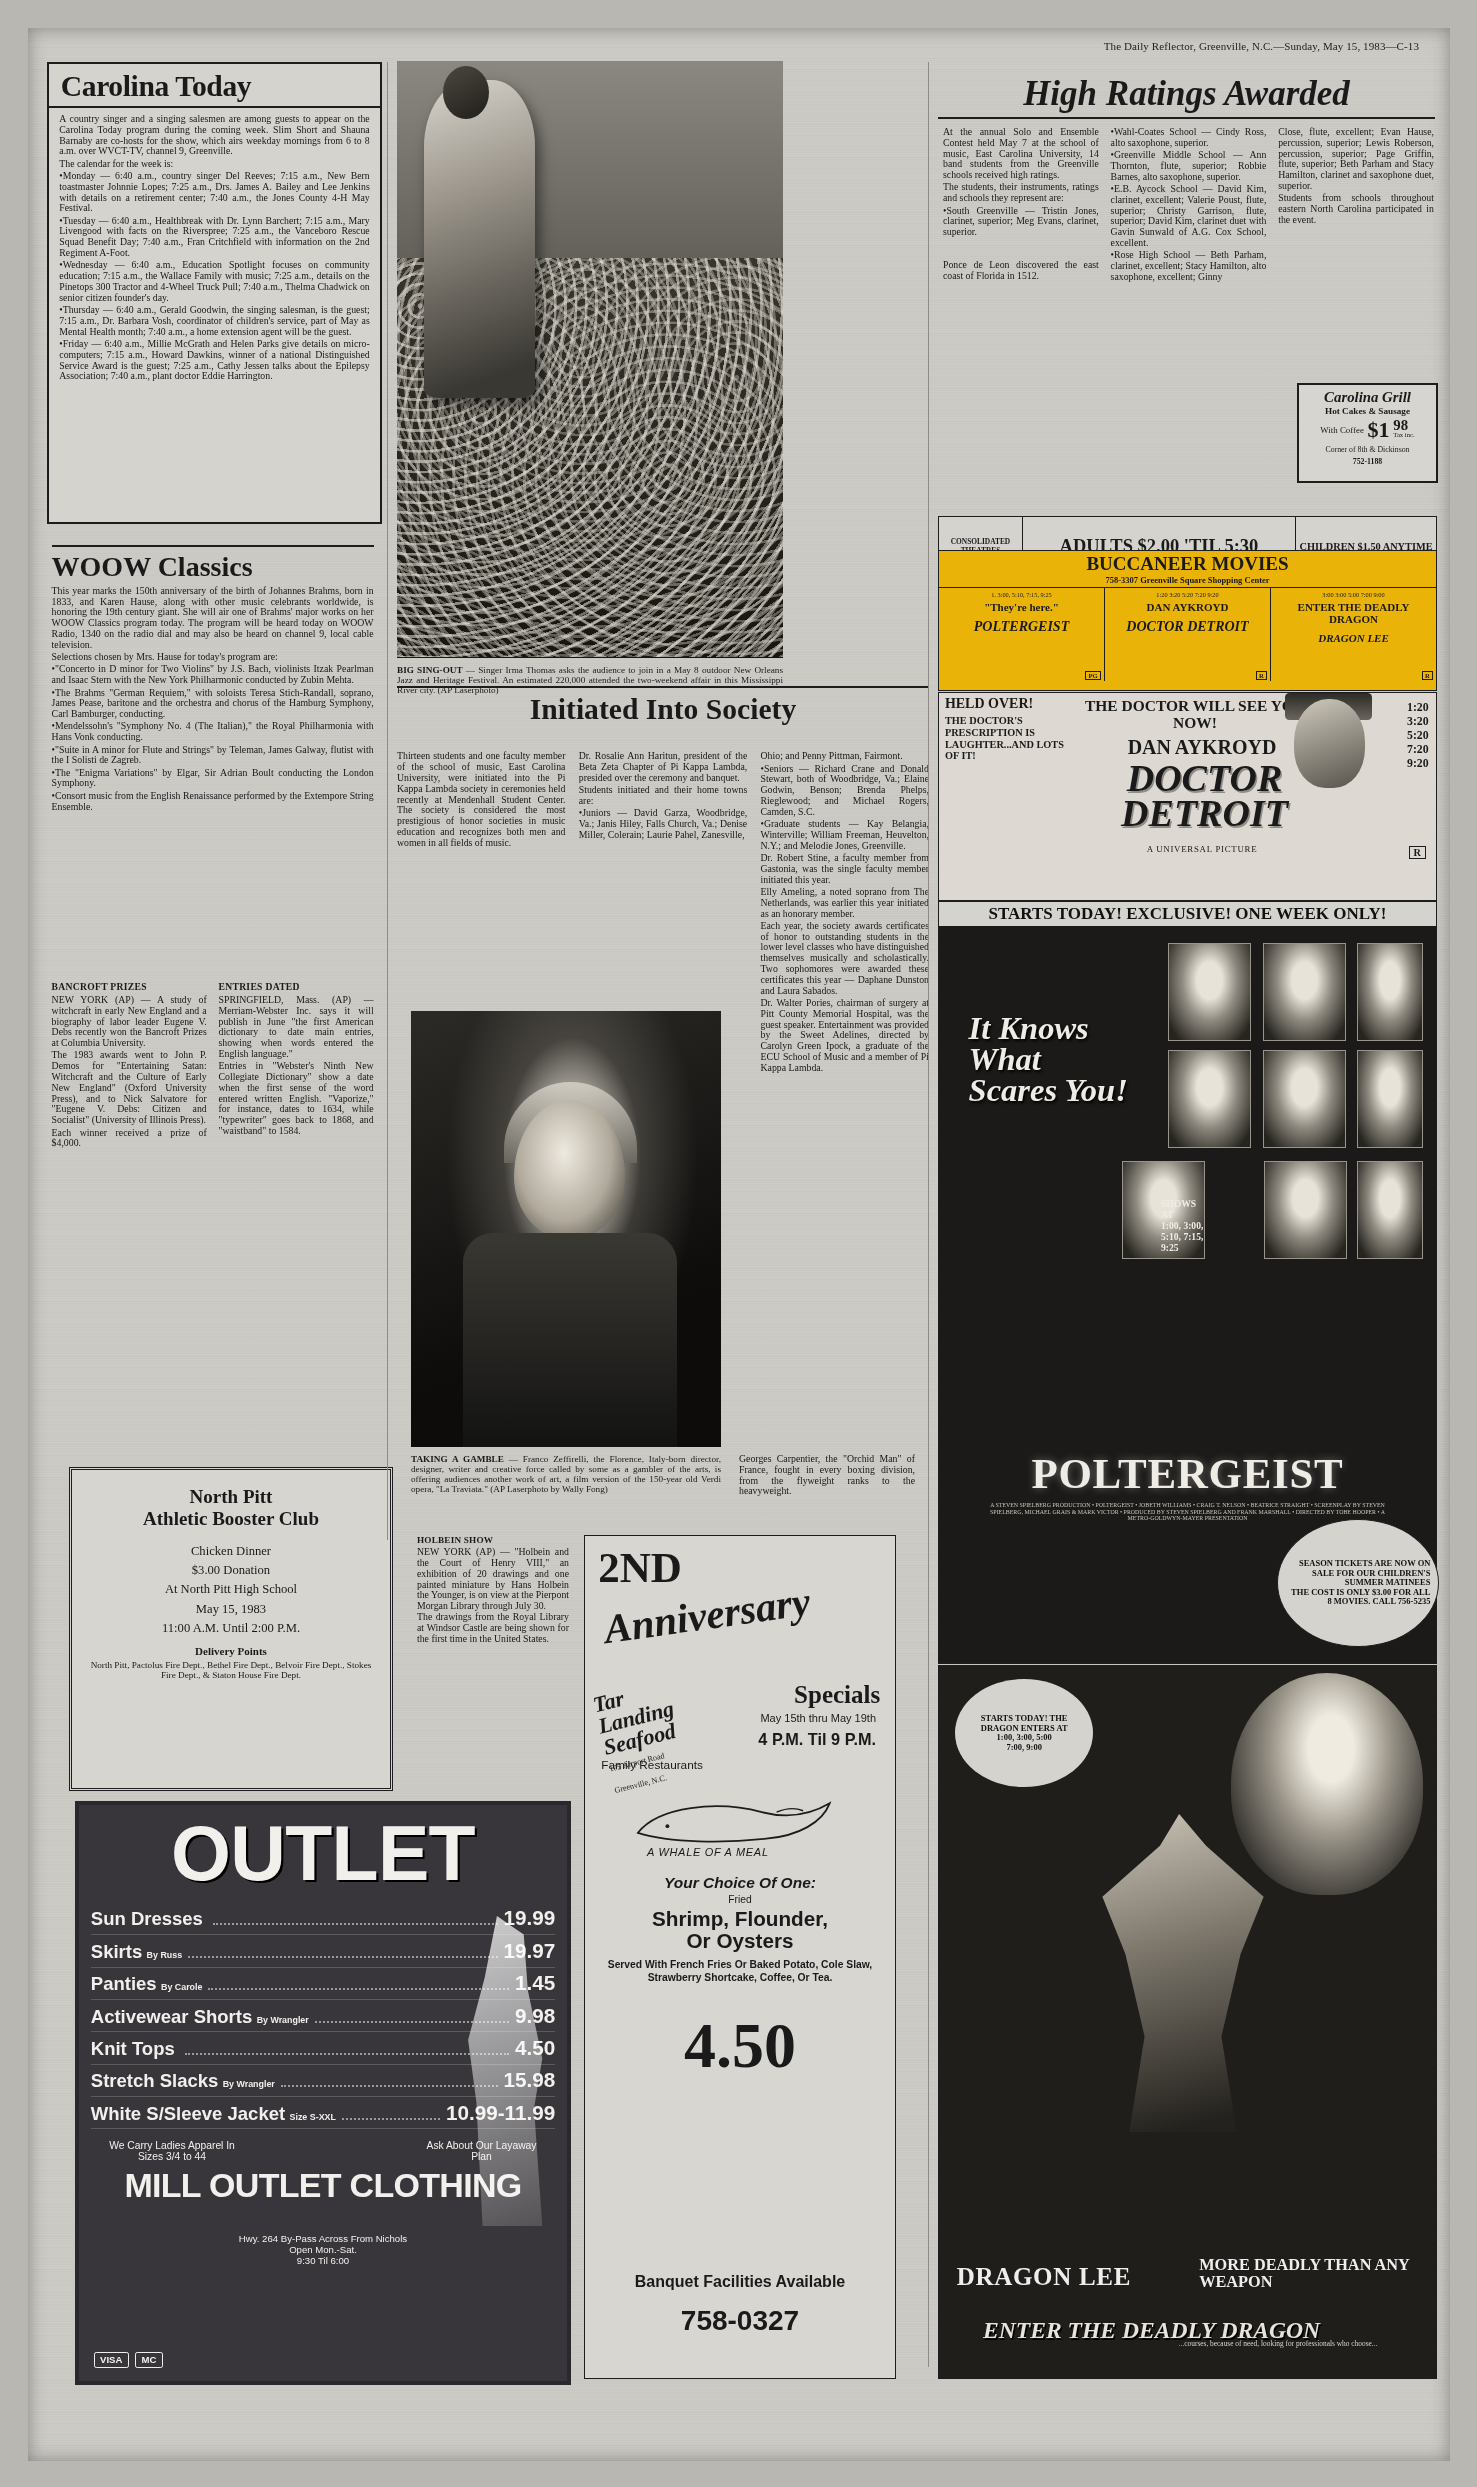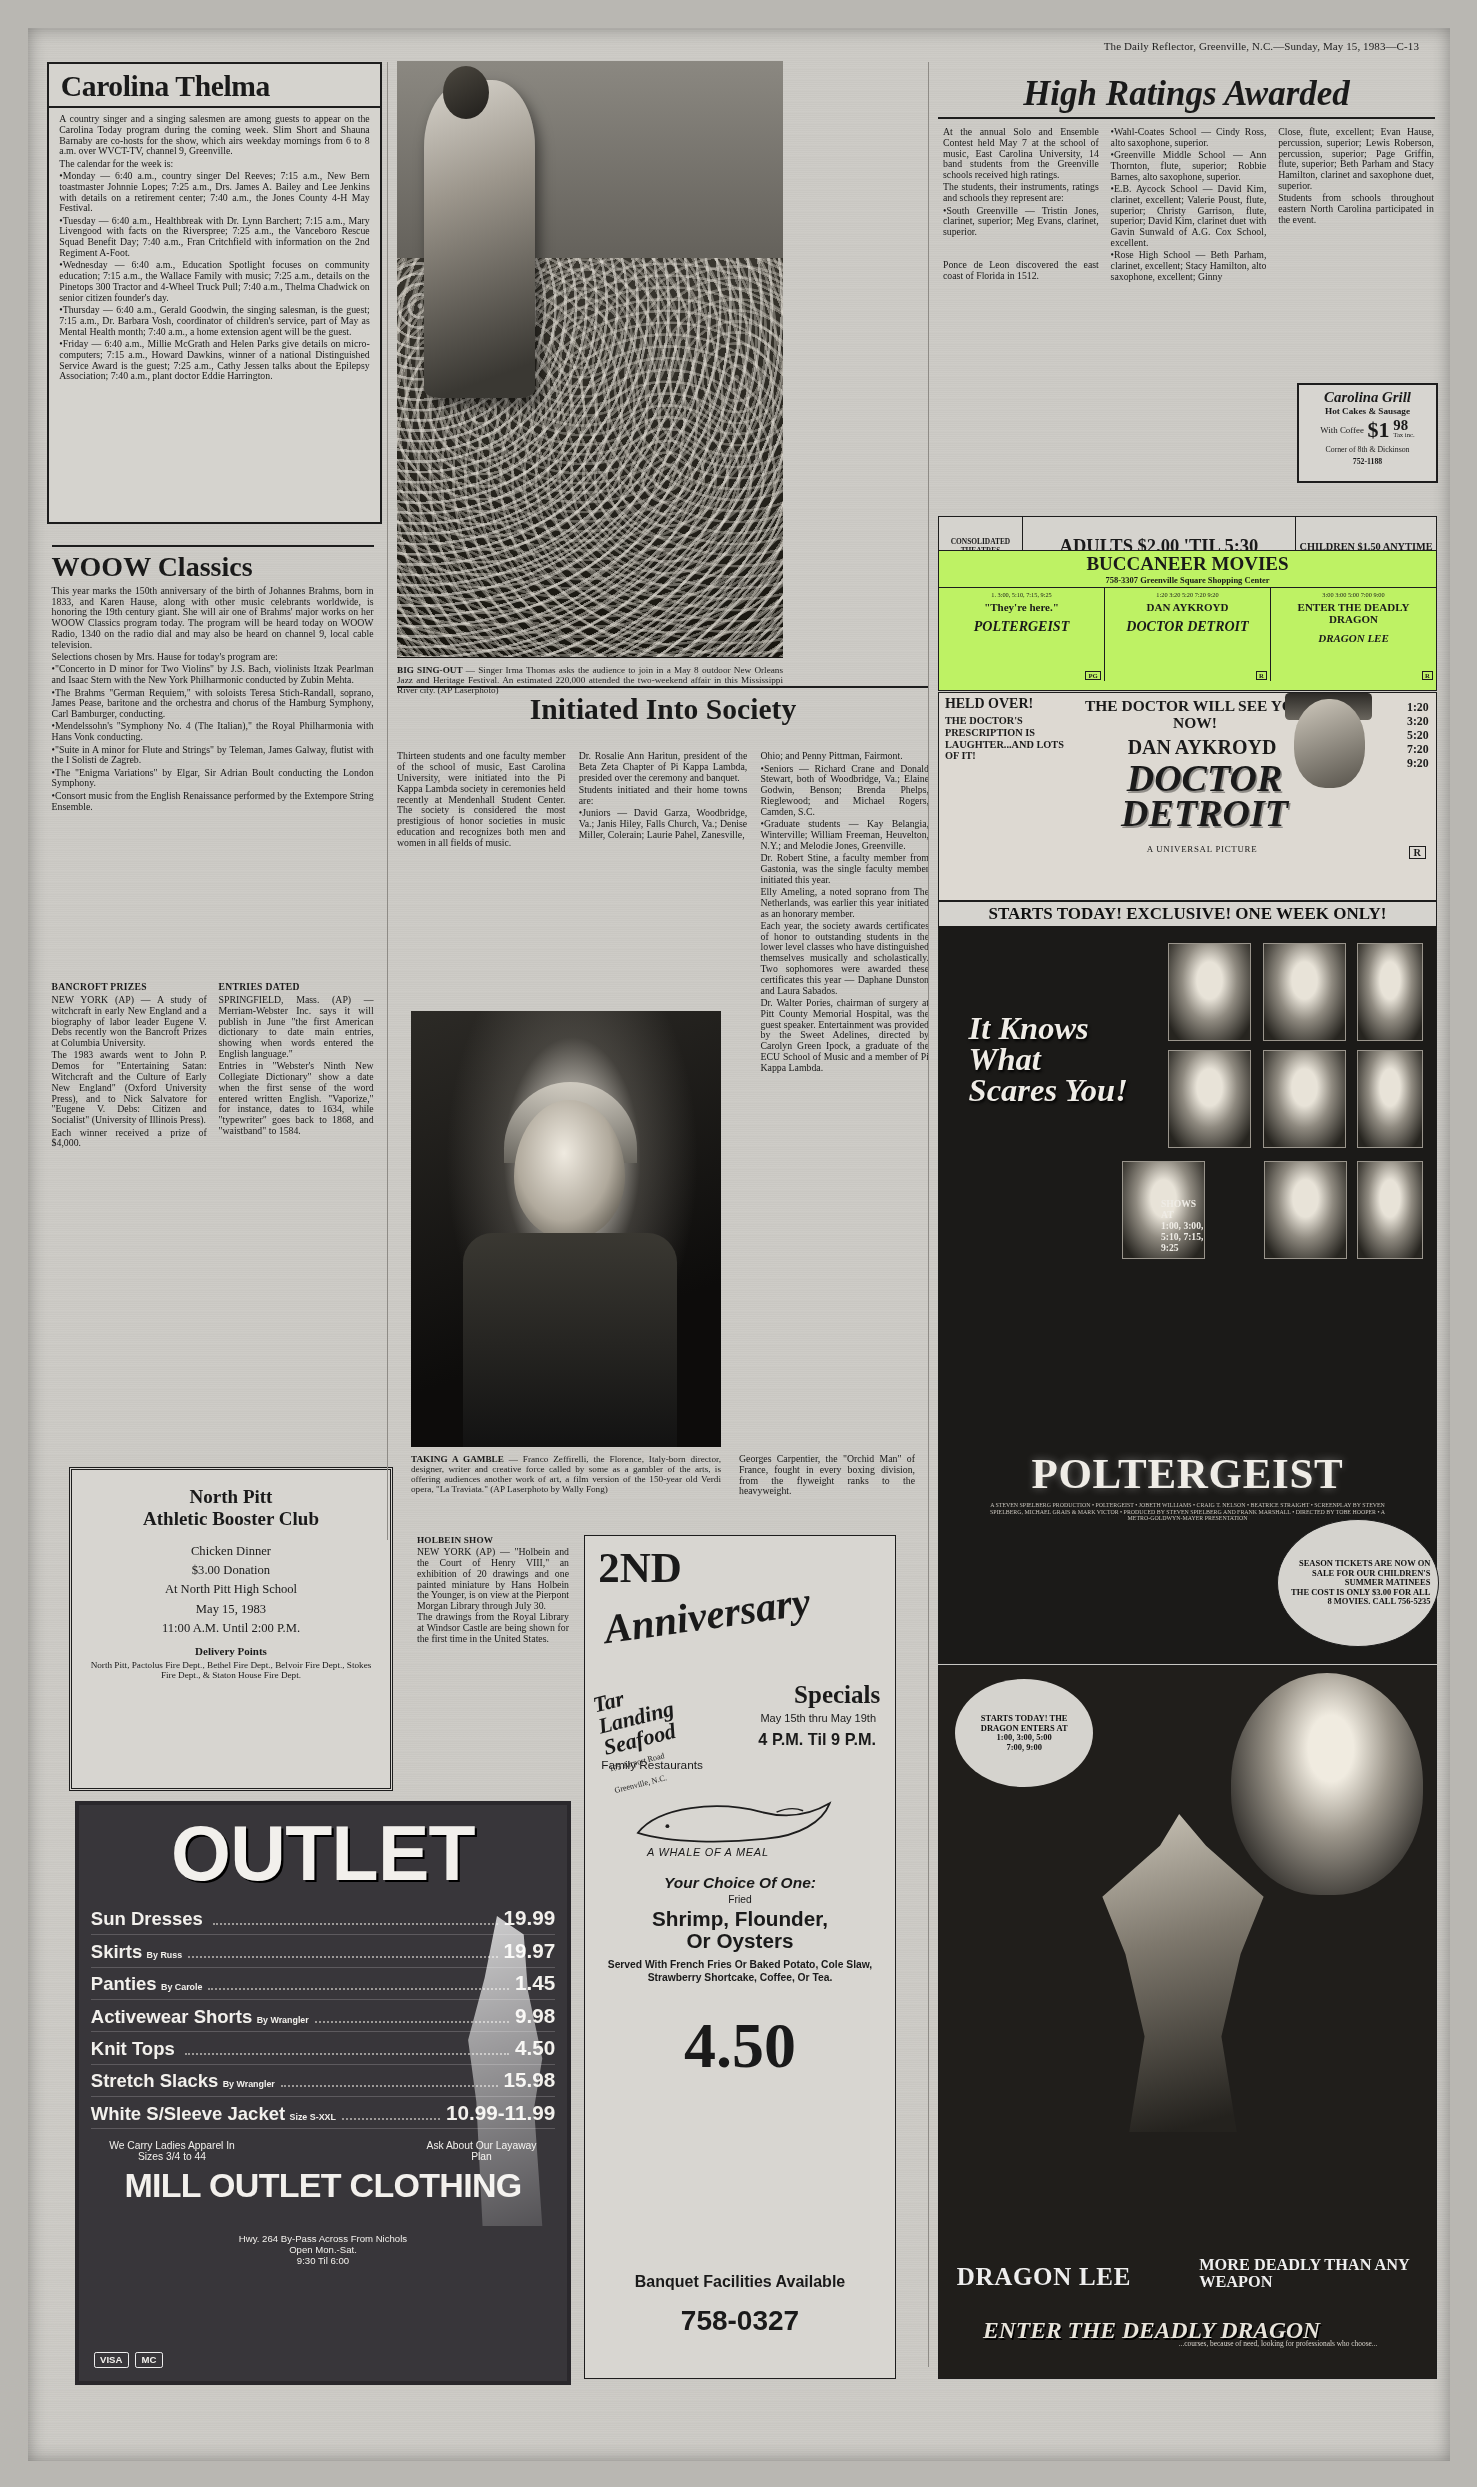--- a/index.html
+++ b/index.html
@@ -233,21 +233,21 @@
   }
   #theatres .cons{
     width:83px;font-size:7.4px;font-weight:bold;line-height:8.1px;text-align:center;
     display:flex;align-items:center;justify-content:center;border-right:1.5px solid #1d1d1d;
   }
   #theatres .adults{flex:1;display:flex;align-items:center;justify-content:center;font-size:18.5px;font-weight:bold;}
   #theatres .kids{width:140px;display:flex;align-items:center;justify-content:center;font-size:10.3px;font-weight:bold;border-left:1.5px solid #1d1d1d;}
 
   #buccaneer{
     position:absolute;left:910px;top:522px;width:497px;height:139px;
-    border:1.5px solid #1d1d1d;background:#bef264;
+    border:1.5px solid #1d1d1d;background:#eab308;
   }
   #buccaneer .bhdg{text-align:center;font-size:19px;font-weight:bold;padding-top:2.2px;}
   #buccaneer .bsub{text-align:center;font-size:8.5px;font-weight:bold;}
   #buccaneer .bgrid{display:flex;height:93px;border-top:1.5px solid #1d1d1d;margin-top:2.2px;}
   #buccaneer .cell{flex:1;border-right:0.7px solid #1d1d1d;padding:2.2px;text-align:center;position:relative;}
   #buccaneer .cell:last-child{border-right:none;}
   #buccaneer .times{font-size:6.3px;line-height:7px;}
   #buccaneer .mov{font-size:11px;font-weight:bold;line-height:11.8px;margin-top:4.4px;}
   #buccaneer .mov2{font-size:14px;font-weight:bold;font-style:italic;line-height:14.8px;margin-top:5.9px;}
   #buccaneer .rtag{position:absolute;right:3px;bottom:1.5px;border:0.7px solid #1d1d1d;font-size:6.7px;padding:0 2.2px;font-weight:bold;}
@@ -350,21 +350,21 @@
 </style>
 </head>
 <body>
 
 <div class="page">
   <div class="paper-grain"></div>
 
   <div class="masthead">The Daily Reflector, Greenville, N.C.—Sunday, May 15, 1983—C-13</div>
 
   <div id="carolina-today">
-    <div class="title">Carolina Thelma</div>
+    <div class="title">Carolina Today</div>
     <div class="title-rule"></div>
     <div class="body col-text">
       <p>A country singer and a singing salesmen are among guests to appear on the Carolina Today program during the coming week. Slim Short and Shauna Barnaby are co-hosts for the show, which airs weekday mornings from 6 to 8 a.m. over WVCT-TV, channel 9, Greenville.</p>
       <p>The calendar for the week is:</p>
       <p>•Monday — 6:40 a.m., country singer Del Reeves; 7:15 a.m., New Bern toastmaster Johnnie Lopes; 7:25 a.m., Drs. James A. Bailey and Lee Jenkins with details on a retirement center; 7:40 a.m., the Jones County 4-H May Festival.</p>
       <p>•Tuesday — 6:40 a.m., Healthbreak with Dr. Lynn Barchert; 7:15 a.m., Mary Livengood with facts on the Riverspree; 7:25 a.m., the Vanceboro Rescue Squad Benefit Day; 7:40 a.m., Fran Critchfield with information on the 2nd Regiment A-Foot.</p>
       <p>•Wednesday — 6:40 a.m., Education Spotlight focuses on community education; 7:15 a.m., the Wallace Family with music; 7:25 a.m., details on the Pinetops 300 Tractor and 4-Wheel Truck Pull; 7:40 a.m., Thelma Chadwick on senior citizen founder's day.</p>
       <p>•Thursday — 6:40 a.m., Gerald Goodwin, the singing salesman, is the guest; 7:15 a.m., Dr. Barbara Vosh, coordinator of children's service, part of May as Mental Health month; 7:40 a.m., a home extension agent will be the guest.</p>
       <p>•Friday — 6:40 a.m., Millie McGrath and Helen Parks give details on micro-computers; 7:15 a.m., Howard Dawkins, winner of a national Distinguished Service Award is the guest; 7:25 a.m., Cathy Jessen talks about the Epilepsy Association; 7:40 a.m., plant doctor Eddie Harrington.</p>
     </div>

